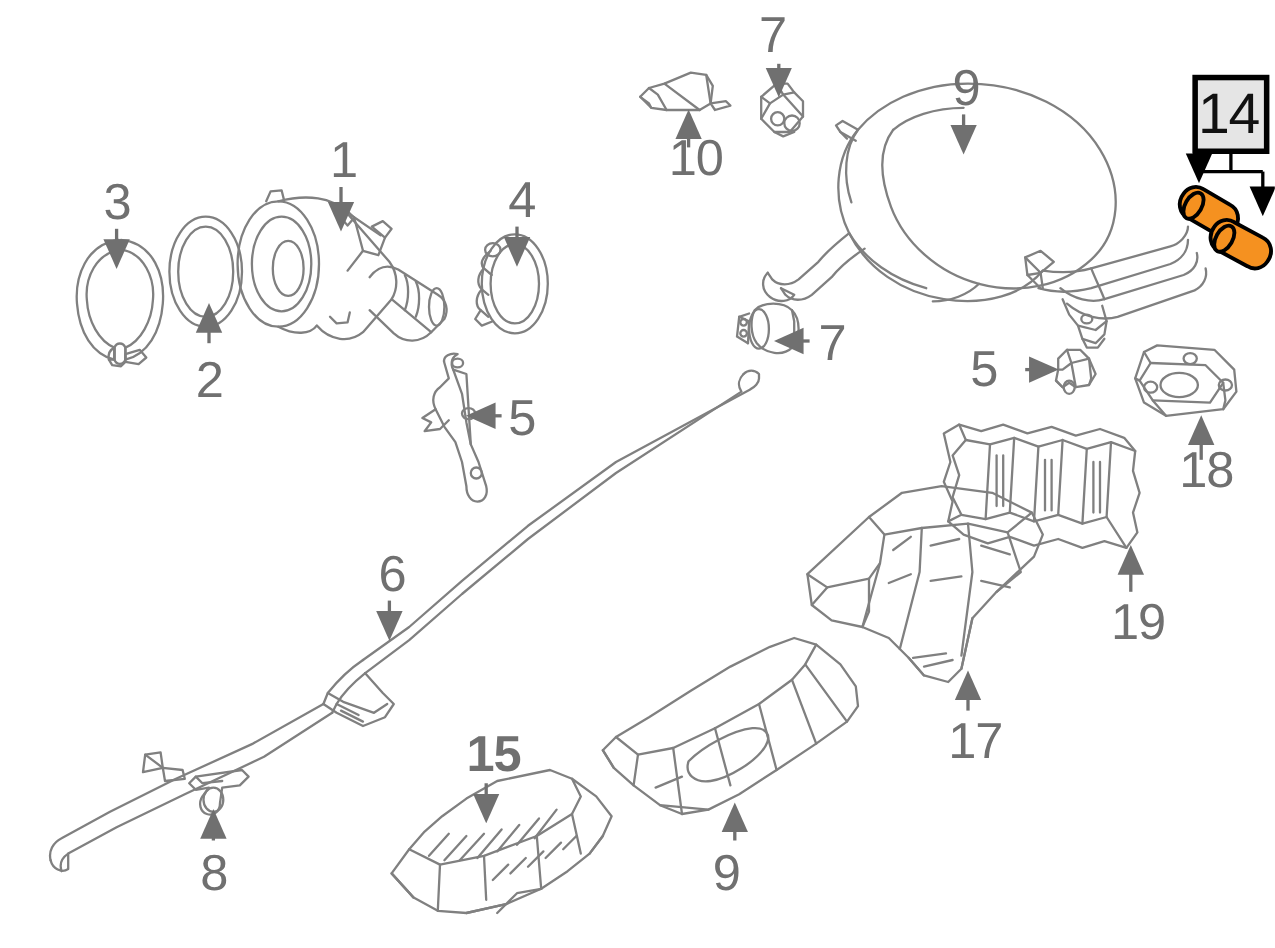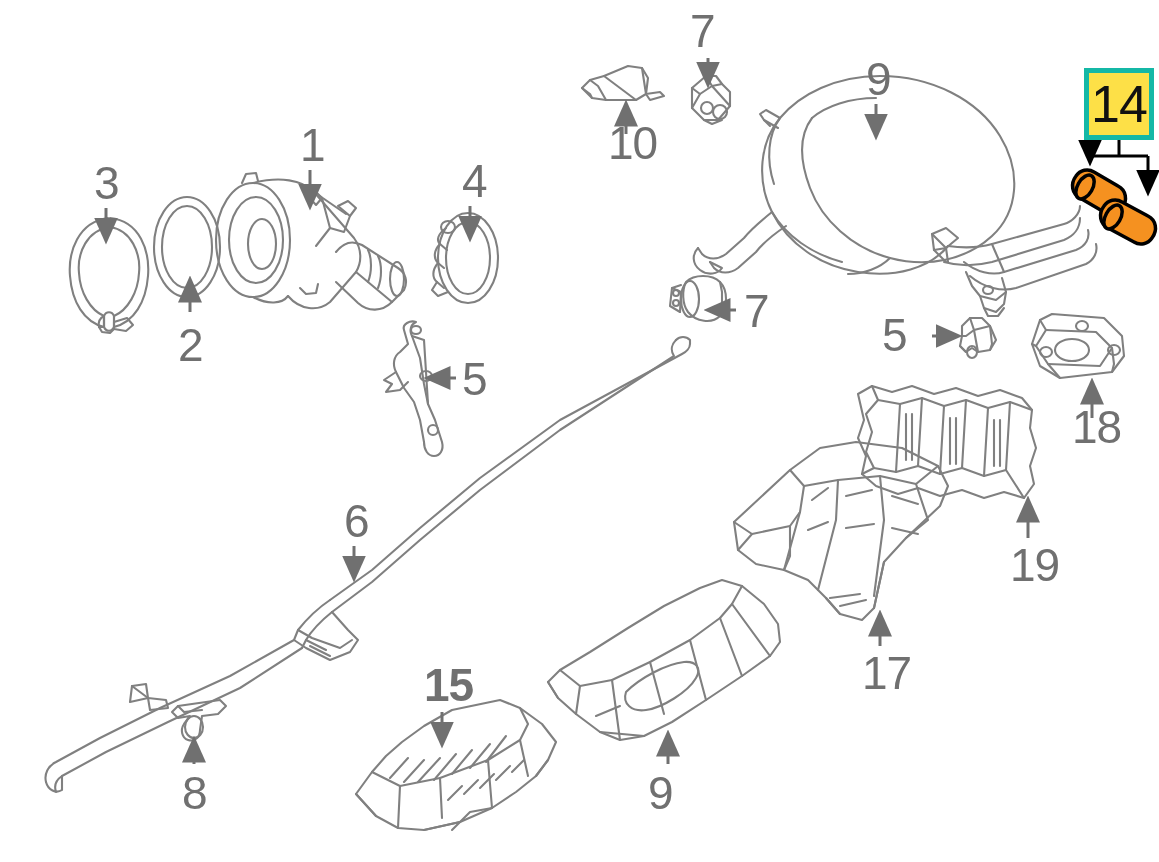--- a/index.html
+++ b/index.html
@@ -29,25 +29,25 @@
     font-size: 46px;
     font-weight: 400;
     line-height: 1;
     letter-spacing: -1px;
     white-space: nowrap;
     user-select: none;
   }
   .callout-box {
     position: absolute;
     box-sizing: border-box;
-    background: #fde047;
-    border: 5px solid #14b8a6;
+    background: #e5e5e5;
+    border: 5px solid #000000;
     display: flex;
     align-items: center;
-    justify-content: center;
+    justify-content: flex-start;
   }
   .callout-num {
     color: #111111;
     font-family: "Liberation Sans", sans-serif;
     font-size: 52px;
     font-weight: 400;
     line-height: 1;
     letter-spacing: -1px;
   }
 </style>

